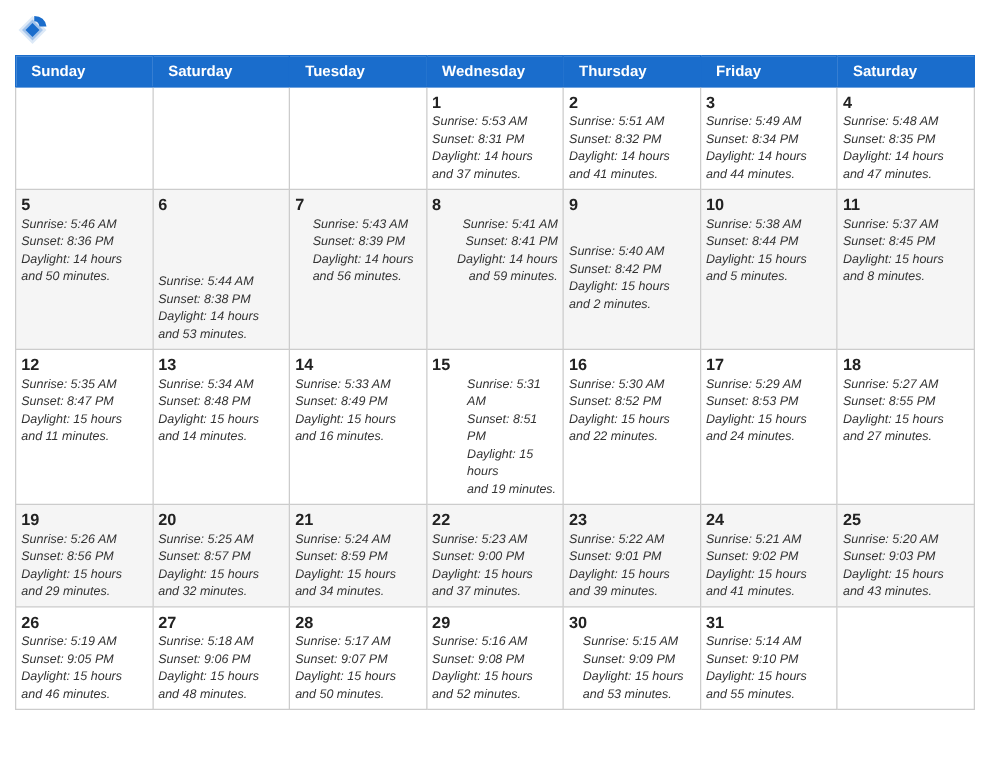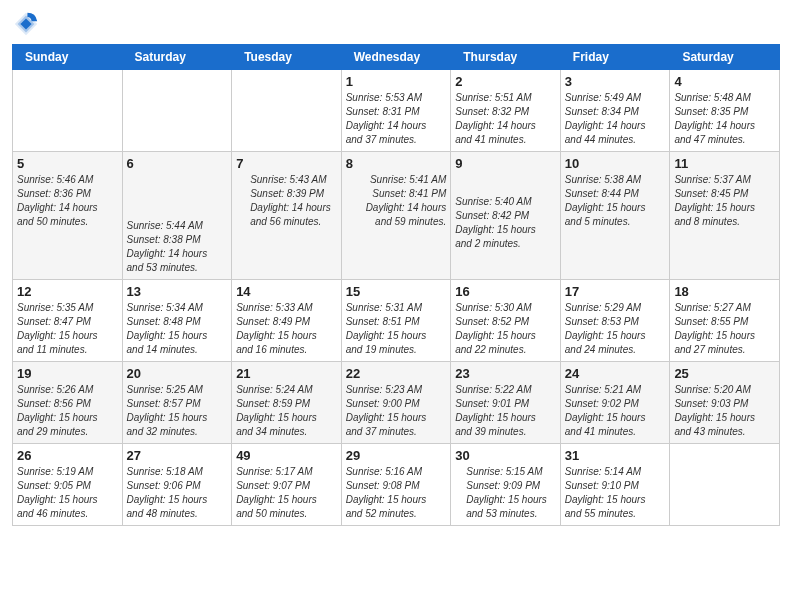--- a/index.html
+++ b/index.html
@@ -231,21 +231,21 @@
           </td>
           <td>
             <span class="day-number">14</span>
             <div class="day-info" style="white-space: pre-line;">Sunrise: 5:33 AM
 Sunset: 8:49 PM
 Daylight: 15 hours
 and 16 minutes.</div>
           </td>
           <td>
             <span class="day-number">15</span>
-            <div class="day-info" style="white-space: pre-line;">Sunrise: 5:31 AM
+            <div class="day-info" style="white-space: pre-line; margin-left: 28px;">Sunrise: 5:31 AM
 Sunset: 8:51 PM
 Daylight: 15 hours
 and 19 minutes.</div>
           </td>
           <td>
             <span class="day-number">16</span>
             <div class="day-info" style="white-space: pre-line;">Sunrise: 5:30 AM
 Sunset: 8:52 PM
 Daylight: 15 hours
 and 22 minutes.</div>
@@ -325,21 +325,21 @@
 and 46 minutes.</div>
           </td>
           <td>
             <span class="day-number">27</span>
             <div class="day-info" style="white-space: pre-line;">Sunrise: 5:18 AM
 Sunset: 9:06 PM
 Daylight: 15 hours
 and 48 minutes.</div>
           </td>
           <td>
-            <span class="day-number">49</span>
+            <span class="day-number">28</span>
             <div class="day-info" style="white-space: pre-line;">Sunrise: 5:17 AM
 Sunset: 9:07 PM
 Daylight: 15 hours
 and 50 minutes.</div>
           </td>
           <td>
             <span class="day-number">29</span>
             <div class="day-info" style="white-space: pre-line;">Sunrise: 5:16 AM
 Sunset: 9:08 PM
 Daylight: 15 hours

